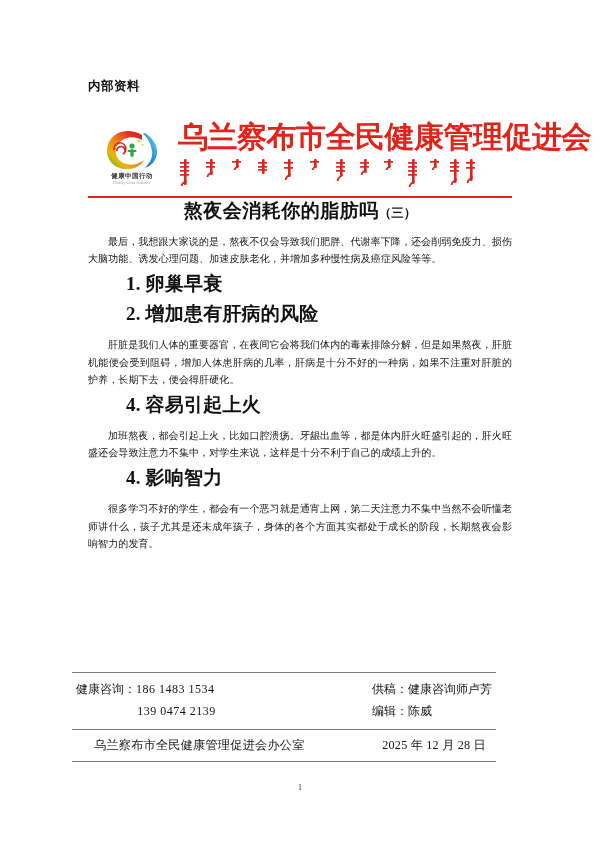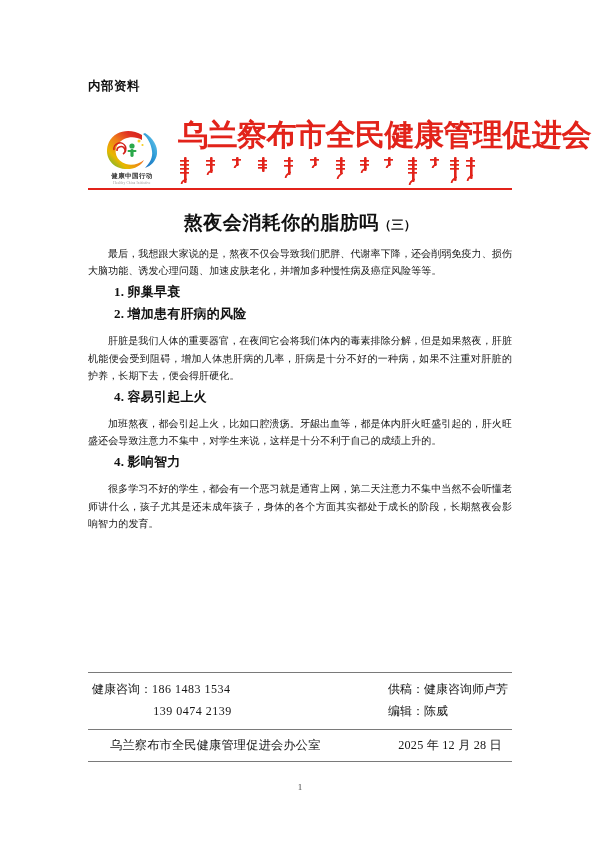--- a/index.html
+++ b/index.html
@@ -35,22 +35,22 @@
     font-size: 12.5px;
     font-weight: bold;
     letter-spacing: 0.5px;
     margin-top: 78px;
     color: #111;
   }
 
   
   .masthead {
     display: flex;
-    align-items: flex-end;
-    margin-top: 12px;
+    align-items: center;
+    margin-top: 20px;
     height: 78px;
   }
   .logo-wrap {
     width: 88px;
     flex: 0 0 88px;
     display: flex;
     flex-direction: column;
     align-items: center;
     padding-top: 4px;
   }
@@ -116,52 +116,52 @@
     border: 0;
     border-top: 2.2px solid #e2231a;
     margin: 3px 0 0 0;
   }
 
   
   .article-title {
     text-align: center;
     font-size: 19px;
     font-weight: bold;
-    margin-top: 20px;
+    margin-top: 0;
     letter-spacing: 0.5px;
     color: #111;
   }
   .article-title .part {
     font-size: 12.5px;
     font-weight: bold;
     letter-spacing: 0;
   }
   .body-text {
     font-size: 10px;
     line-height: 1.72;
     text-align: justify;
     text-justify: inter-ideograph;
     margin: 9px 0 0 0;
     text-indent: 2em;
     letter-spacing: 0.1px;
     color: #151515;
   }
   .section-head {
-    font-size: 13px;
+    font-size: 19px;
     font-weight: bold;
     margin: 4px 0 0 0;
     text-indent: 2em;
     letter-spacing: 0.2px;
     color: #111;
   }
 
   
   .footer-zone {
     position: absolute;
-    left: 88px;
+    left: 72px;
     top: 672px;
     width: 424px;
   }
   .gray-rule {
     border: 0;
     border-top: 1px solid #7a7a7a;
     margin: 0;
   }
   .contact-grid {
     display: flex;

